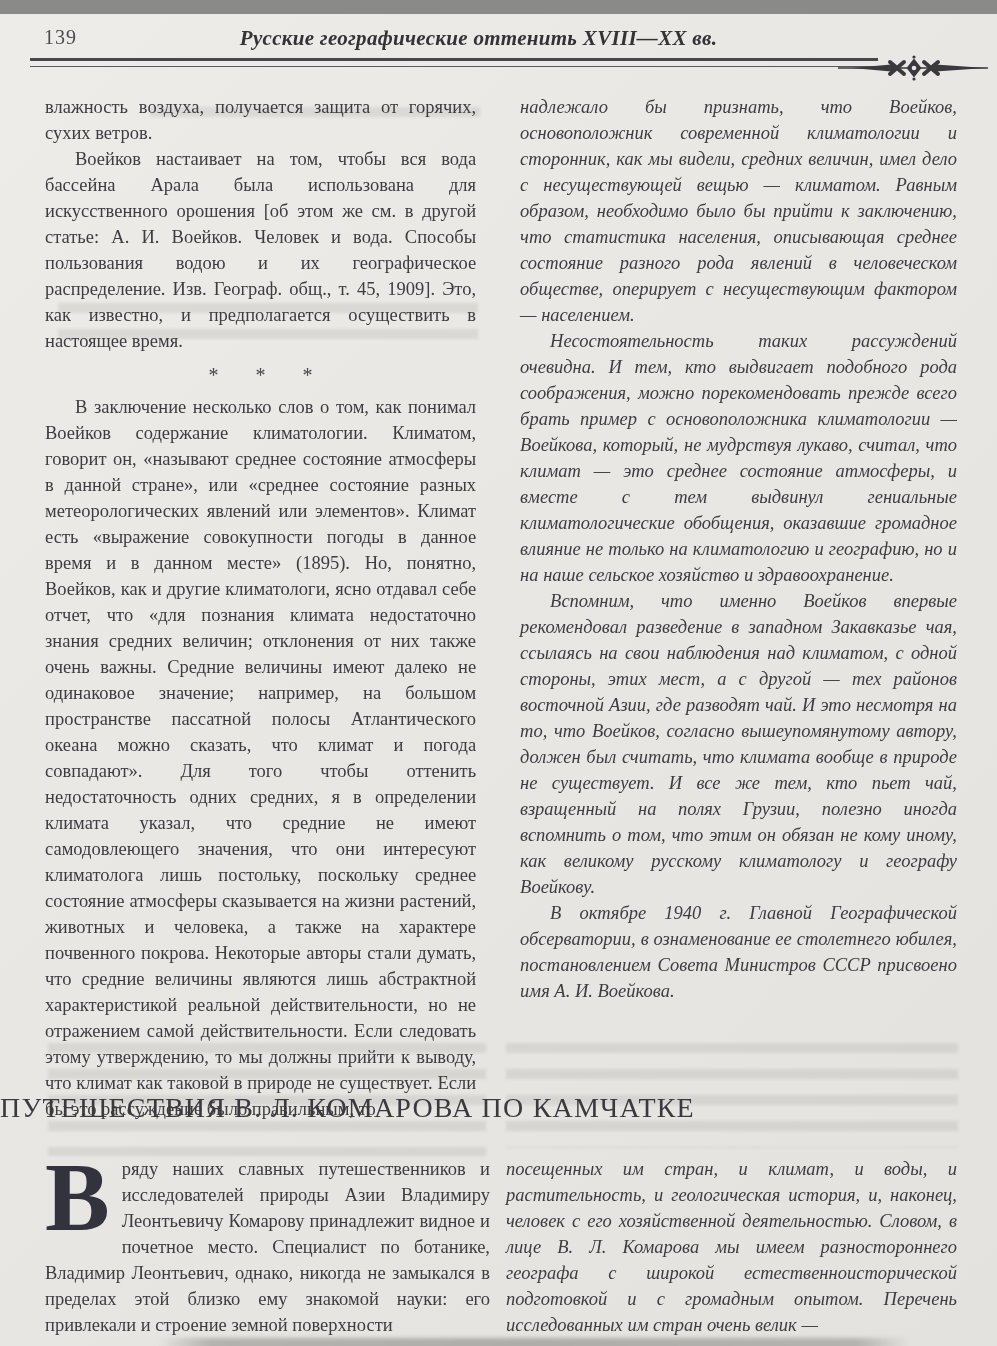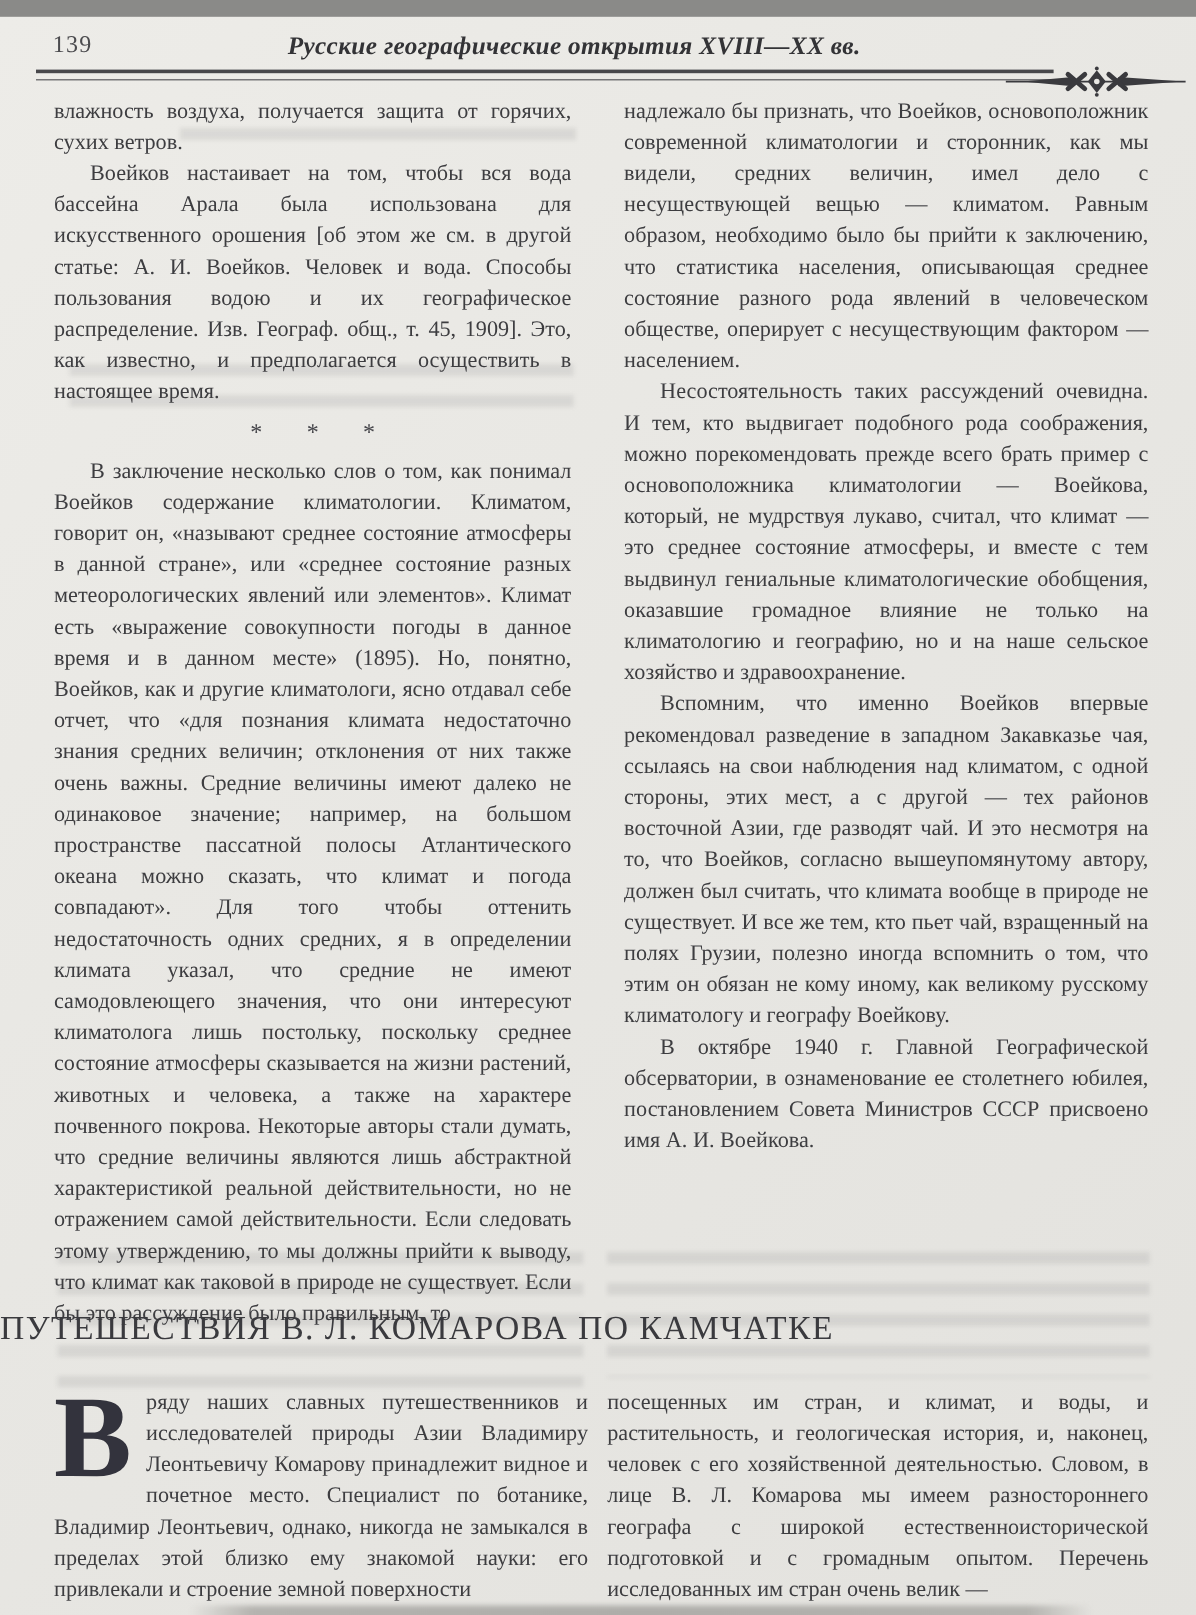--- a/index.html
+++ b/index.html
@@ -31,29 +31,29 @@
   }
   .ornament{
     position:absolute;top:40px;left:838px;
   }
   
   .cols{
     position:absolute;left:45px;width:912px;
     display:flex;gap:16px;
     z-index:2;
   }
-  .cols.article-1{top:66px;gap:44px;}
+  .cols.article-1{top:80px;gap:44px;}
   .cols.article-2{top:1142px;}
   .col{
     text-align:justify;
     font-size:18.5px;line-height:26px;
     hyphens:auto;
   }
   .col.l{width:445px;}
-  .col.r{width:451px;}
+  .col.r{width:451px;font-style:italic;}
   .col p{margin:0;}
   .col p.ind{text-indent:30px;}
   .separator{
     text-align:center;
     font-size:20px;letter-spacing:16px;
     margin:8px 0 6px 16px;
     color:#45454a;
   }
   
   .section-title{
@@ -97,21 +97,21 @@
     z-index:1;
   }
 </style>
 </head>
 <body>
 
 <div class="page">
 
   <header>
     <span class="pagenum">139</span>
-    <div class="running-title">Русские географические открытия XVIII—XX вв.</div>
+    <div class="running-title">Русские географические оттенить XVIII—XX вв.</div>
     <div class="header-rule"></div>
     <svg class="ornament" width="152" height="28" viewBox="0 0 152 28" aria-hidden="true">
       <g fill="#3a3a3e" stroke="#3a3a3e">
         <line x1="0" y1="14" x2="150" y2="14" stroke-width="1.4"></line>
         <polygon points="14,14 56,10.2 56,17.8" stroke="none"></polygon>
         <polygon points="94,10.2 94,17.8 148,14" stroke="none"></polygon>
         <path d="M52 8 L66 20 M66 8 L52 20" stroke-width="4" stroke-linecap="round" fill="none"></path>
         <path d="M86 8 L100 20 M100 8 L86 20" stroke-width="4" stroke-linecap="round" fill="none"></path>
         <path d="M76 4.5 L83.5 14 L76 23.5 L68.5 14 Z" stroke="none"></path>
         <circle cx="76" cy="14" r="2.3" fill="#e8e7e3" stroke="none"></circle>

